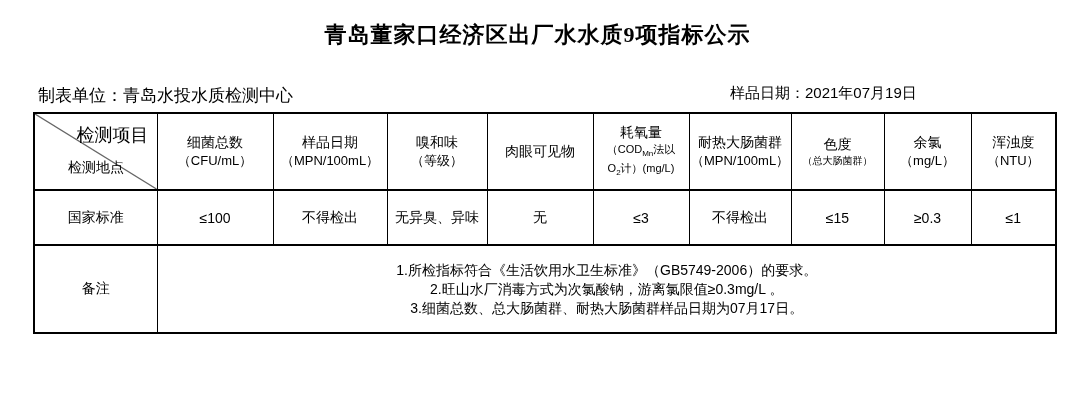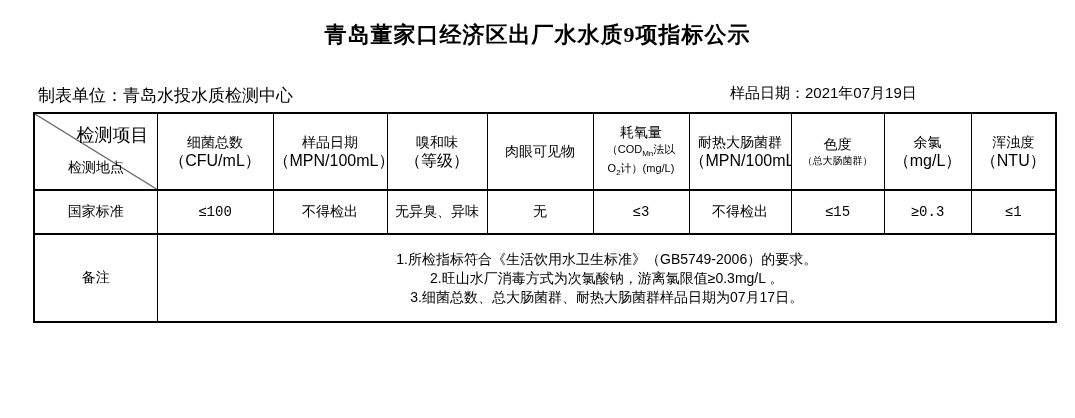--- a/index.html
+++ b/index.html
@@ -42,24 +42,24 @@
     padding:0;
     text-align:center;
     vertical-align:middle;
     font-weight:normal;
     font-size:14px;
     color:#000;
     overflow:hidden;
   }
   tr.header-row{height:75px;}
   tr.data-row-1{height:52px;}
-  tr.data-row-2{height:44px;font-family:Liberation Mono, monospace;}
+  tr.data-row-2{height:55px;}
   tr.notes-row{height:88px;}
   .col-name{font-size:14px;line-height:19px;}
-  .col-unit{font-size:16px;line-height:18px;}
+  .col-unit{font-size:13px;line-height:18px;}
   .col-unit-small{font-size:10px;line-height:14px;}
   .col-unit-cod{font-size:11px;line-height:14px;}
   .col-unit-cod sub{font-size:8px;}
   
   .corner-cell{position:relative;}
   .corner-wrap{position:relative;width:100%;height:75px;}
   .corner-wrap svg{position:absolute;top:0;left:0;width:100%;height:100%;display:block;}
   .corner-top{position:absolute;top:9px;right:8px;font-size:18px;}
   .corner-bottom{position:absolute;bottom:12px;left:6px;font-size:14px;margin-left:27px;}
   

